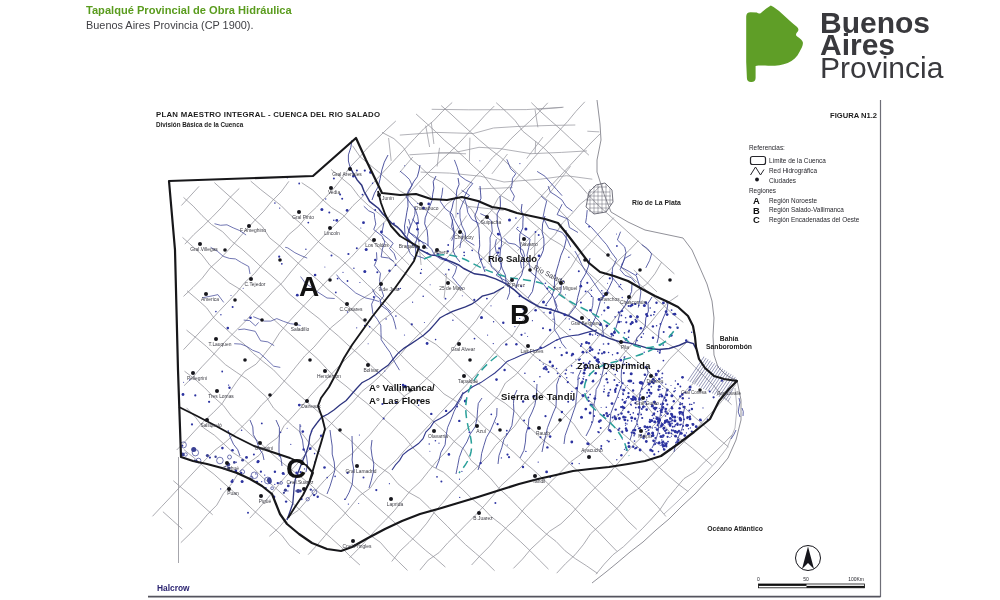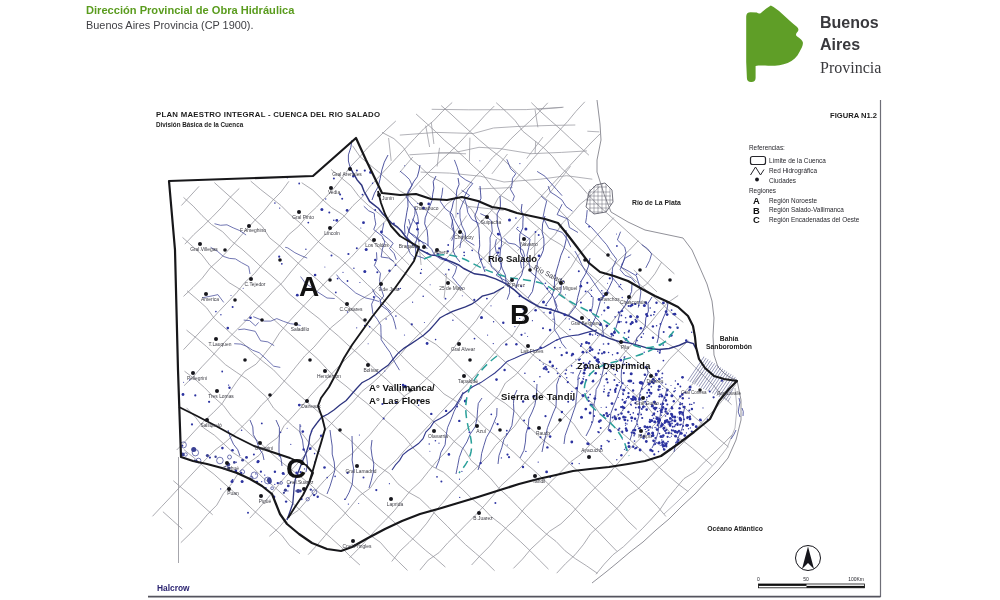--- a/index.html
+++ b/index.html
@@ -1,30 +1,30 @@
 <!DOCTYPE html>
 <html><head>
 <meta charset="utf-8">
 <style>
 html,body{margin:0;padding:0;background:#ffffff;}
 body{width:1000px;height:600px;position:relative;overflow:hidden;
      font-family:"Liberation Sans",sans-serif;}
 .hdr{position:absolute;left:86px;top:3px;font-size:10.9px;color:#3f3f44;line-height:15.3px;}
 .hdr .g{color:#5a9c1e;font-weight:bold;font-size:11.1px;}
 .logo{position:absolute;left:742px;top:2px;}
-.logotxt{position:absolute;left:820px;top:12px;color:#39393d;font-size:16px;
+.logotxt{position:absolute;left:820px;top:12px;color:#39393d;font-size:30px;
          font-weight:bold;line-height:22.4px;letter-spacing:0px;}
-.logotxt .pv{font-weight:400;font-family:Liberation Serif, serif;}
+.logotxt .pv{font-weight:400;}
 .mapwrap{position:absolute;left:0;top:0;}
 </style>
 </head>
 <body>
 
 <div class="hdr">
-<div class="g">Dirección Provincial de Obra Hidráulica</div>
+<div class="g">Tapalqué Provincial de Obra Hidráulica</div>
 <div>Buenos Aires Provincia (CP 1900).</div>
 </div>
 
 <div class="logo">
 <svg width="70" height="84" viewBox="742 0 70 84">
 <path d="M770.8,3.5
 C774.5,5.2 778.2,8.2 781.8,11.5
 C787,16.3 792,21 796.8,24.8
 C798.6,26.3 798.9,28.2 797.6,29.7
 C795.8,31.8 795.4,33.1 797.2,34.6

